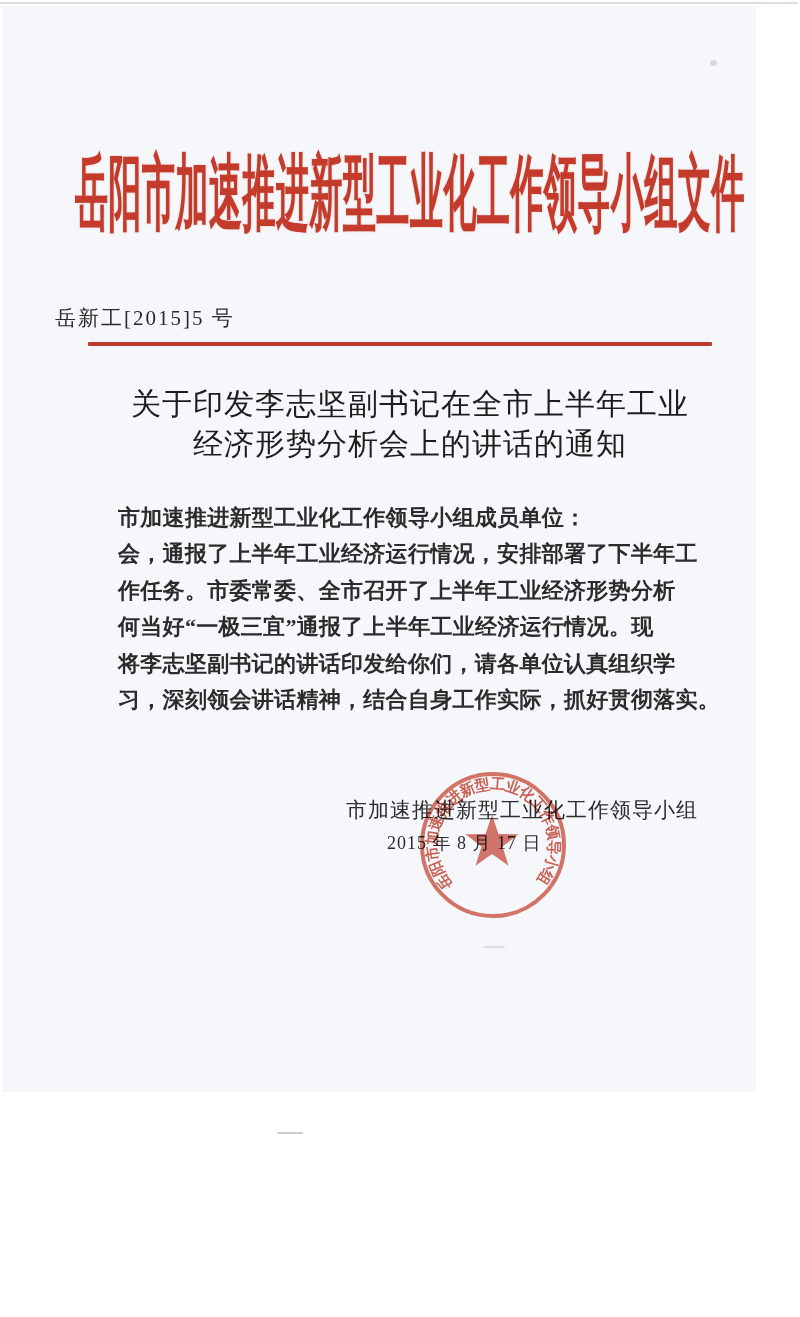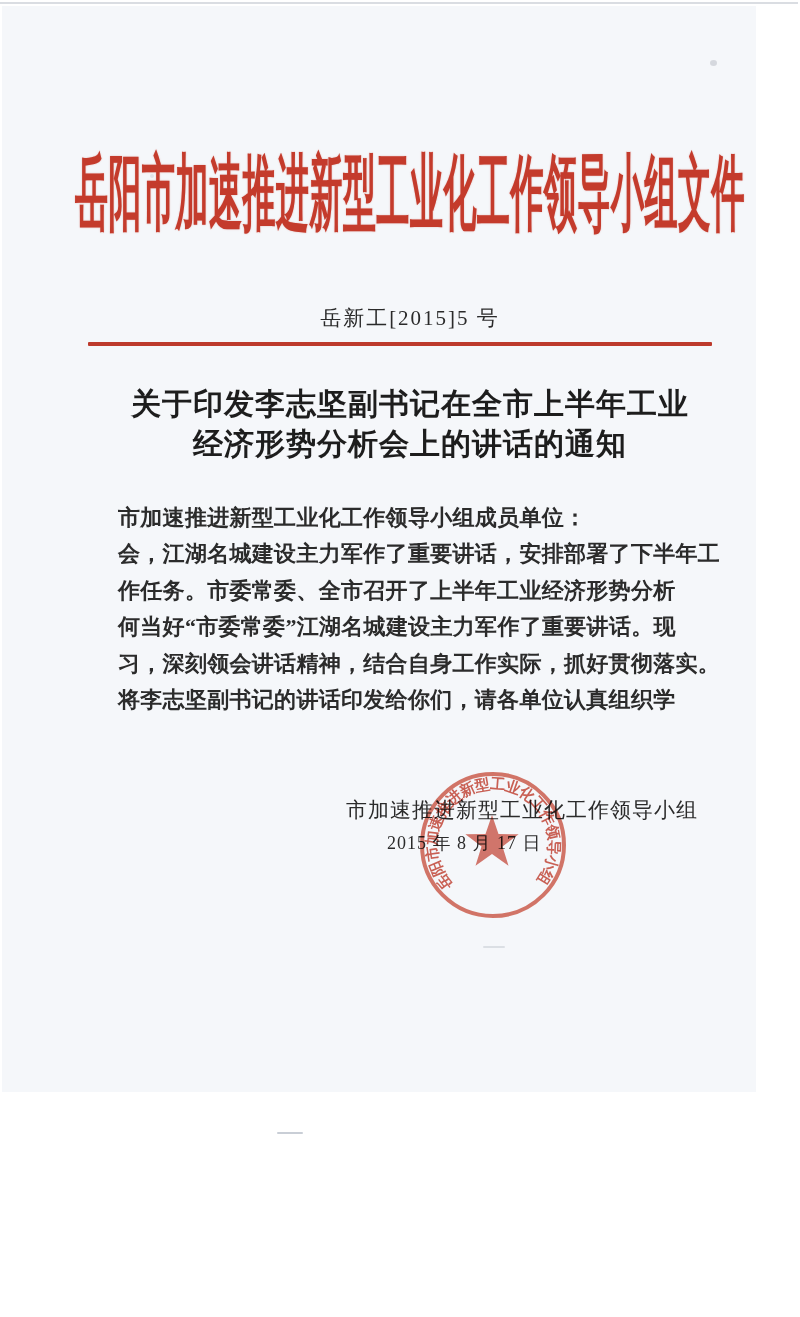--- a/index.html
+++ b/index.html
@@ -24,32 +24,32 @@
     font-size:33px;font-weight:bold;
     letter-spacing:0.5px;
     color:#c43b2c;
     transform:scaleY(2.5);
     transform-origin:50% 50%;
     white-space:nowrap;
     text-shadow:0 0 1px rgba(196,59,44,0.4);
   }
   .doc-number{
     position:absolute;left:55px;top:304px;width:710px;
-    text-align:center;
+    text-align:left;
     font-size:21px;color:#2a2a2a;letter-spacing:2px;
   }
   .red-rule{
     position:absolute;left:88px;top:342px;width:624px;height:4px;
     background:#bd3a2c;
     border-radius:1px;
   }
   .doc-title{
     position:absolute;left:55px;top:384px;width:710px;
     text-align:center;
-    font-size:30px;font-weight:bold;color:#1d1d1d;
+    font-size:30px;font-weight:normal;color:#1d1d1d;
     line-height:40px;letter-spacing:1px;
   }
   .body-block{
     position:absolute;left:118px;top:500px;width:592px;
     font-size:22px;color:#2b2b2b;line-height:36.4px;
     letter-spacing:0.3px;
     font-weight:bold;
   }
   .body-line{white-space:nowrap;}
   .body-line.indent{text-indent:44px;}
@@ -86,25 +86,25 @@
 
   <div class="red-rule"></div>
 
   <div class="doc-title">
     <div>关于印发李志坚副书记在全市上半年工业</div>
     <div>经济形势分析会上的讲话的通知</div>
   </div>
 
   <div class="body-block">
     <div class="body-line">市加速推进新型工业化工作领导小组成员单位：</div>
-    <div class="body-line">会，江湖名城建设主力军作了重要讲话，安排部署了下半年工</div>
+    <div class="body-line">会，通报了上半年工业经济运行情况，安排部署了下半年工</div>
     <div class="body-line">作任务。市委常委、全市召开了上半年工业经济形势分析</div>
-    <div class="body-line">何当好“市委常委”江湖名城建设主力军作了重要讲话。现</div>
+    <div class="body-line">何当好“一极三宜”通报了上半年工业经济运行情况。现</div>
+    <div class="body-line">将李志坚副书记的讲话印发给你们，请各单位认真组织学</div>
     <div class="body-line">习，深刻领会讲话精神，结合自身工作实际，抓好贯彻落实。</div>
-    <div class="body-line">将李志坚副书记的讲话印发给你们，请各单位认真组织学</div>
   </div>
 
   <div class="signature">市加速推进新型工业化工作领导小组</div>
 
   <div class="doc-date">2015 年 8 月 17 日</div>
 
   <svg class="seal" viewBox="0 0 152 152" xmlns="http://www.w3.org/2000/svg">
     <defs>
       <path id="sealTextPath" d="M 36.4 114.6 A 56 56 0 1 1 115.6 114.6" fill="none"></path>
     </defs>

